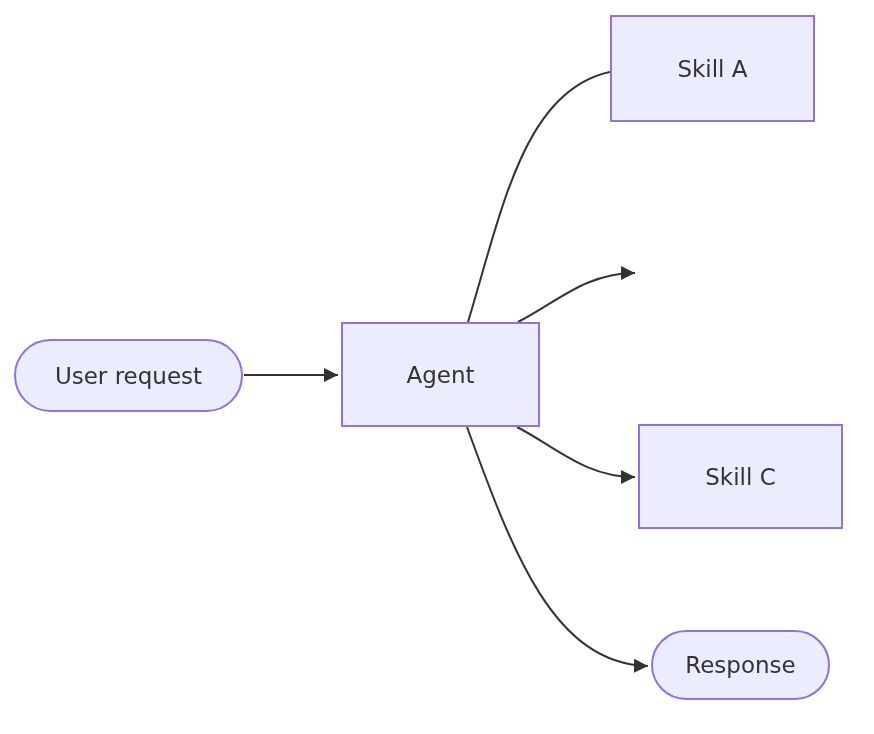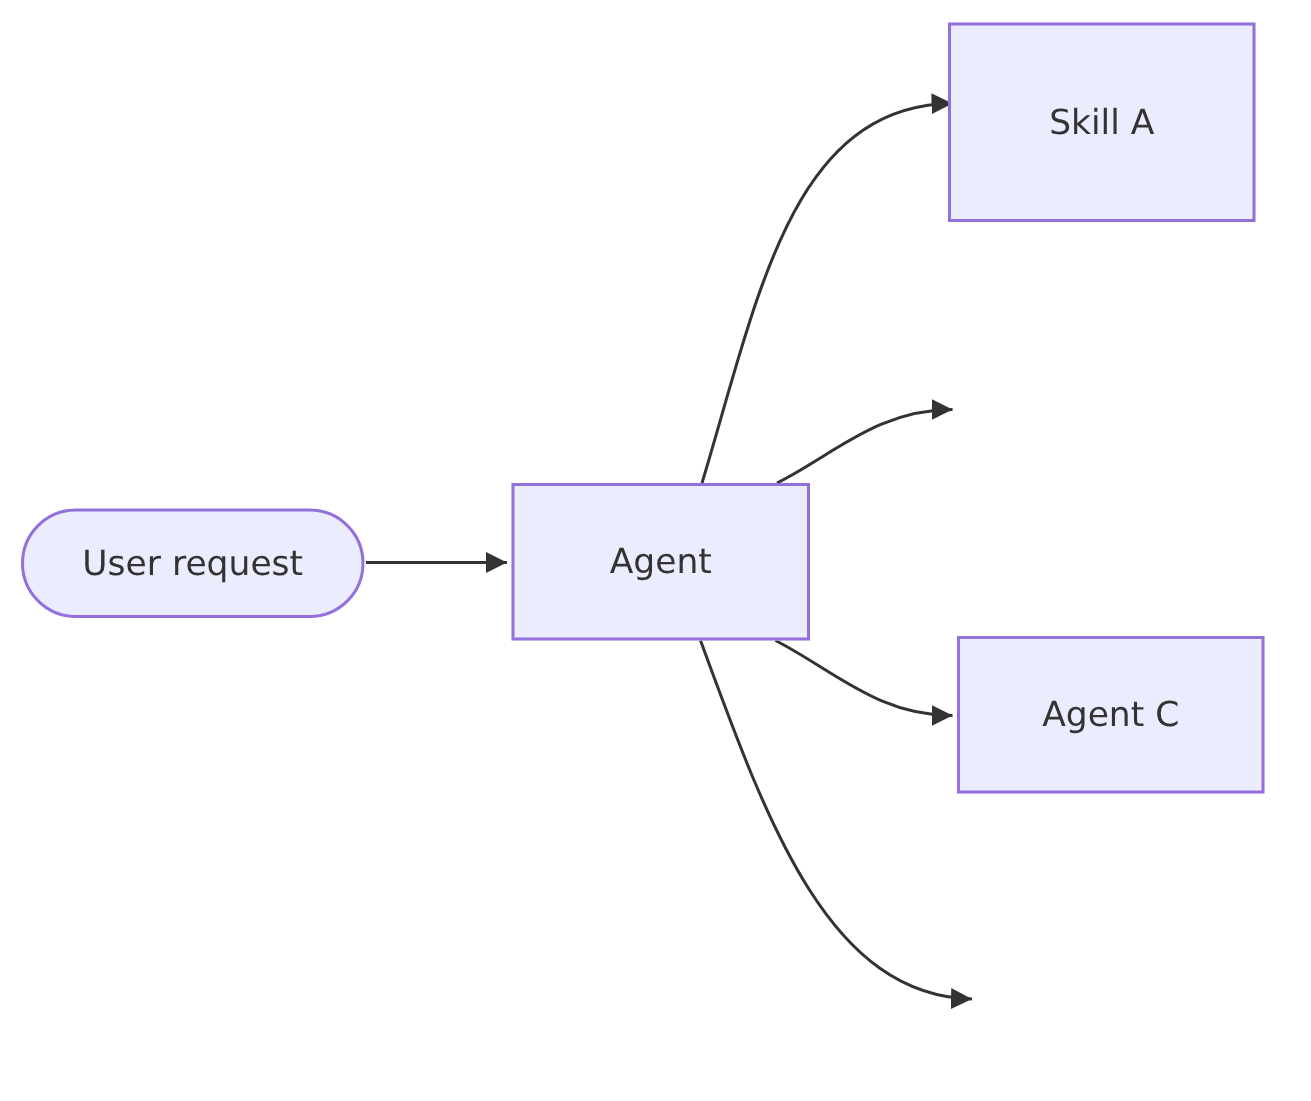--- a/index.html
+++ b/index.html
@@ -37,21 +37,21 @@
     color: #333333;
     font-size: 23px;
     box-sizing: border-box;
     white-space: nowrap;
   }
   .node.rect { border-radius: 0; }
   .node.stadium { border-radius: 40px; }
 
   #node-user-request { left: 14px;  top: 339px; width: 229px; height: 73px; }
   #node-agent        { left: 341px; top: 322px; width: 199px; height: 105px; }
-  #node-skill-a      { left: 632px; top: 15px;  width: 205px; height: 133px; }
+  #node-skill-a      { left: 610px; top: 15px;  width: 205px; height: 107px; }
   #node-skill-b      { left: 638px; top: 221px; width: 205px; height: 105px; }
   #node-skill-c      { left: 638px; top: 424px; width: 205px; height: 105px; }
   #node-response     { left: 651px; top: 630px; width: 179px; height: 70px; }
 </style>
 </head>
 <body>
 
 <div class="canvas">
 
   <svg class="edges-layer" width="874" height="734" viewBox="0 0 874 734" xmlns="http://www.w3.org/2000/svg">
@@ -74,17 +74,20 @@
   <div id="node-agent" class="node rect">
     <span>Agent</span>
   </div>
 
   <div id="node-skill-a" class="node rect">
     <span>Skill A</span>
   </div>
 
 
   <div id="node-skill-c" class="node rect">
-    <span>Agent C</span>
+    <span>Skill C</span>
   </div>
 
+  <div id="node-response" class="node stadium">
+    <span>Response</span>
+  </div>
 
 </div>
 
 </body></html>

